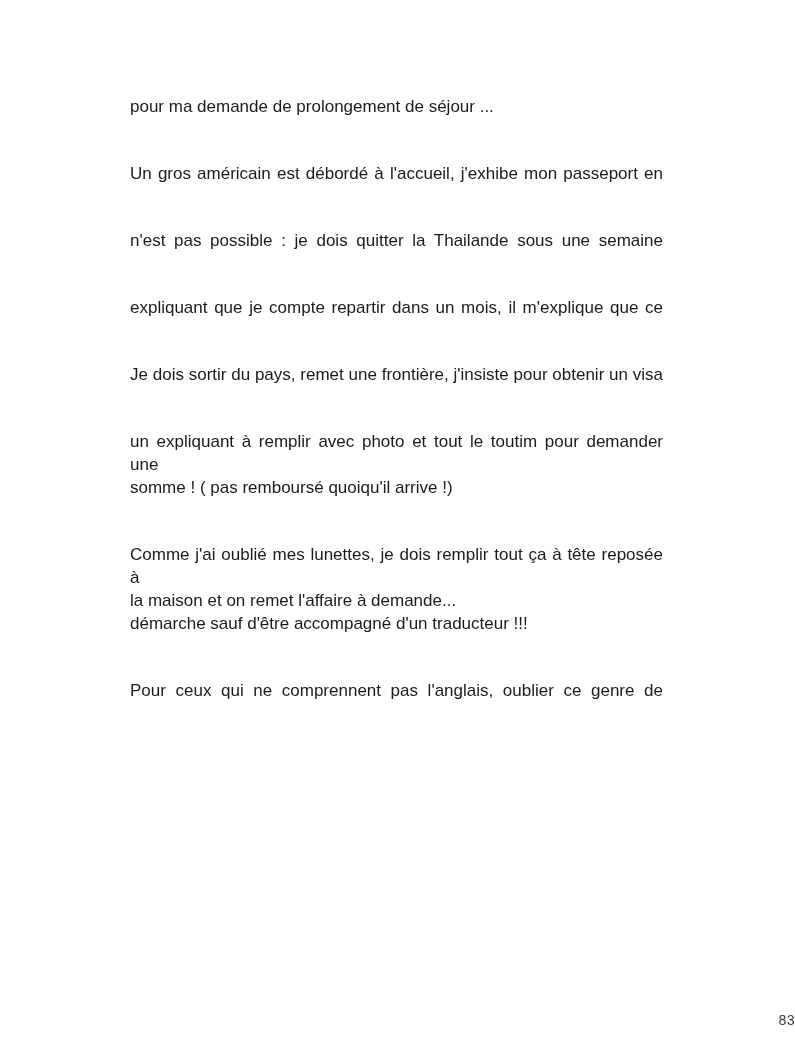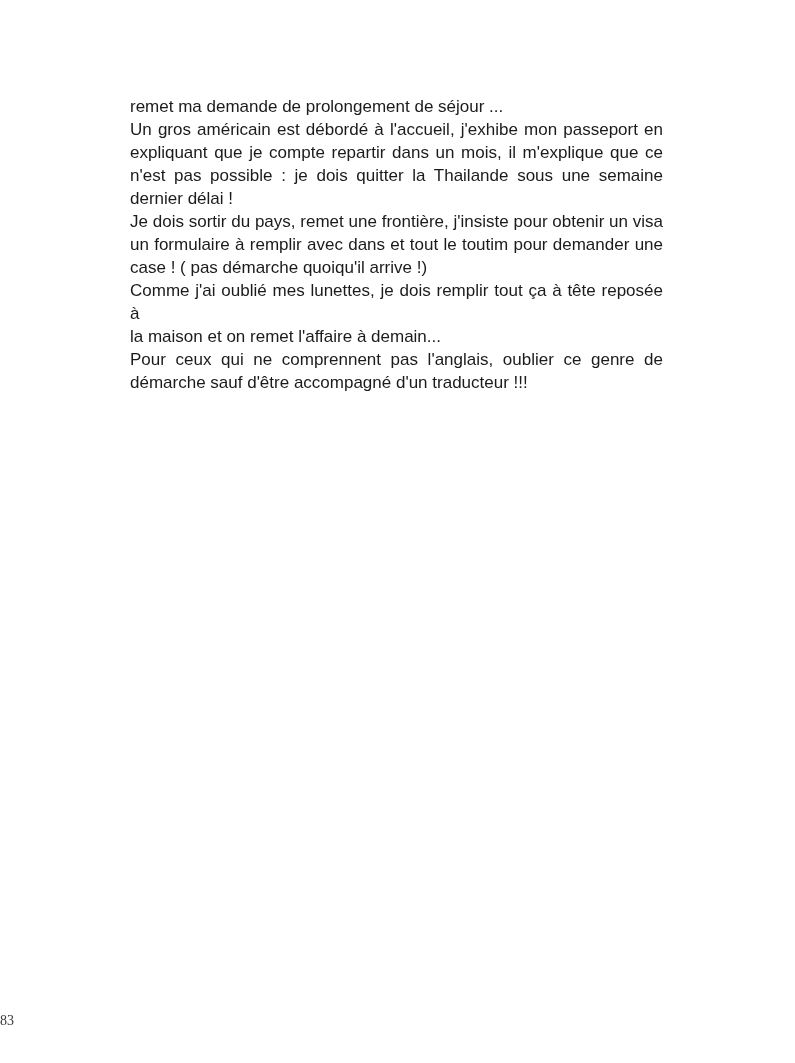--- a/index.html
+++ b/index.html
@@ -27,55 +27,55 @@
     margin: 0;
     padding: 0;
   }
   .line {
     line-height: 23px;
     text-align: left;
   }
   .line.justify {
     text-align: justify;
     text-align-last: justify;
+    margin-top: 44px;
   }
   .page-number {
     position: absolute;
     left: 0;
     top: 1012px;
     width: 795px;
-    text-align: left;
-    font-family: Liberation Serif, serif;
+    text-align: right;
+    font-family: Liberation Mono, monospace;
     font-size: 14px;
     line-height: 18px;
     color: #3a3a3a;
   }
 </style>
 </head>
 <body>
 
 <div class="page">
   <div class="text-block">
       <div class="paragraph">
-        <div class="line">remet ma demande de prolongement de séjour ...</div>
+        <div class="line">pour ma demande de prolongement de séjour ...</div>
       </div>
       <div class="paragraph">
         <div class="line justify">Un gros américain est débordé à l'accueil, j'exhibe mon passeport en</div>
+        <div class="line justify">n'est pas possible : je dois quitter la Thailande sous une semaine</div>
         <div class="line justify">expliquant que je compte repartir dans un mois, il m'explique que ce</div>
-        <div class="line justify">n'est pas possible : je dois quitter la Thailande sous une semaine</div>
-        <div class="line">dernier délai !</div>
       </div>
       <div class="paragraph">
         <div class="line justify">Je dois sortir du pays, remet une frontière, j'insiste pour obtenir un visa</div>
-        <div class="line justify">un formulaire à remplir avec dans et tout le toutim pour demander une</div>
-        <div class="line">case ! ( pas démarche quoiqu'il arrive !)</div>
+        <div class="line justify">un expliquant à remplir avec photo et tout le toutim pour demander une</div>
+        <div class="line">somme ! ( pas remboursé quoiqu'il arrive !)</div>
       </div>
       <div class="paragraph">
         <div class="line justify">Comme j'ai oublié mes lunettes, je dois remplir tout ça à tête reposée à</div>
-        <div class="line">la maison et on remet l'affaire à demain...</div>
+        <div class="line">la maison et on remet l'affaire à demande...</div>
       </div>
       <div class="paragraph">
+        <div class="line">démarche sauf d'être accompagné d'un traducteur !!!</div>
         <div class="line justify">Pour ceux qui ne comprennent pas l'anglais, oublier ce genre de</div>
-        <div class="line">démarche sauf d'être accompagné d'un traducteur !!!</div>
       </div>
     </div>
   <div class="page-number">83</div>
 </div>
 
 </body></html>

